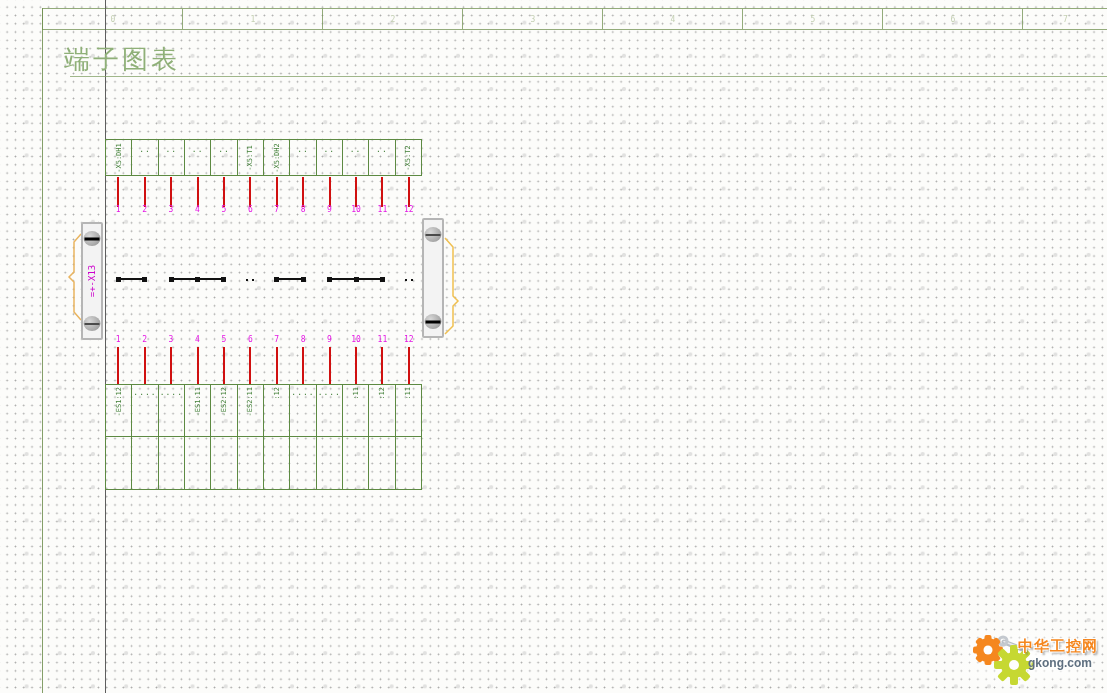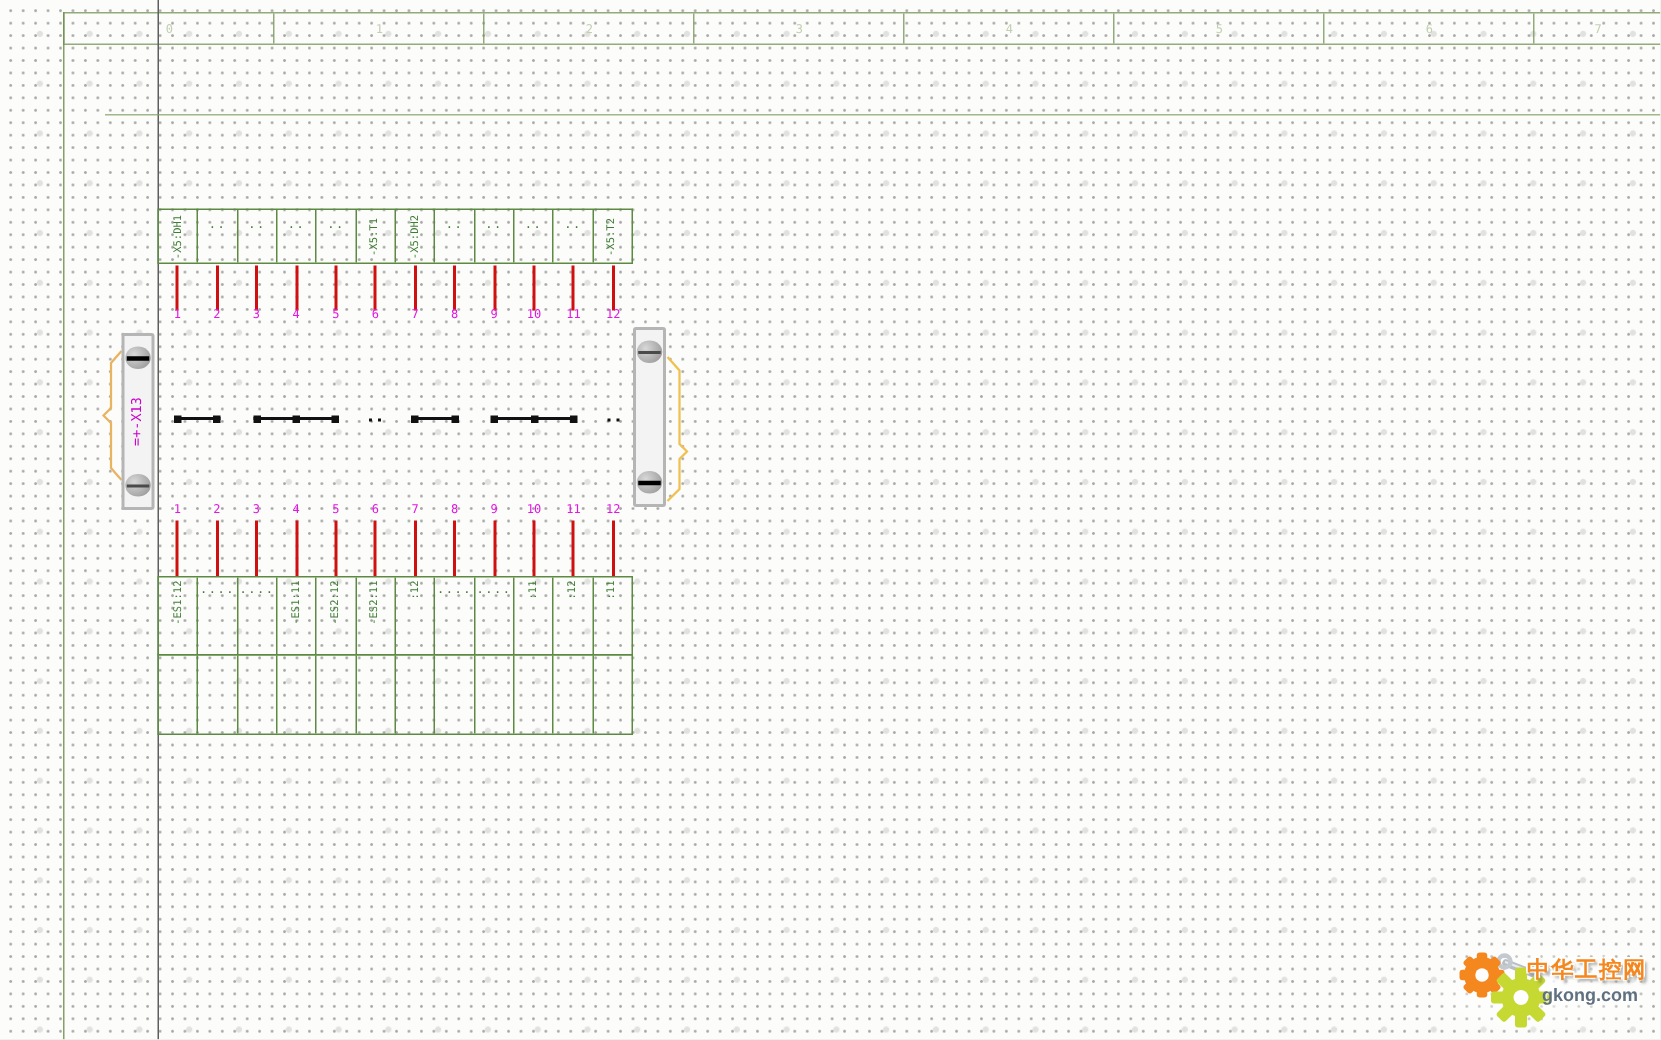--- a/index.html
+++ b/index.html
@@ -76,20 +76,21 @@
       <div class="ruler-cell" style="left: 420px; width: 140px;">3</div>
       <div class="ruler-cell" style="left: 560px; width: 140px;">4</div>
       <div class="ruler-cell" style="left: 700px; width: 140px;">5</div>
       <div class="ruler-cell" style="left: 840px; width: 140px;">6</div>
       <div class="ruler-cell" style="left: 980px; width: 85px;">7</div>
     </div>
 
   <div class="vline green"></div>
   <div class="vline dark"></div>
 
+  <div class="title">端子图表</div>
   <div class="title-underline"></div>
 
   <div id="diagram">
 
     <svg class="overlay" width="1107" height="693" viewBox="0 0 1107 693">
       <path d="M 81,234 L 74,242 L 74,272 L 69,277 L 74,282 L 74,312 L 81,320" fill="none" stroke="#e9b45f" stroke-width="1.5"></path>
       <path d="M 445,238 L 453,247 L 453,296 L 458,301 L 453,306 L 453,326 L 445,334" fill="none" stroke="#f0c050" stroke-width="1.5"></path>
     </svg>
 
     <div class="bracket" style="left:81px;top:222px;height:118px;">

